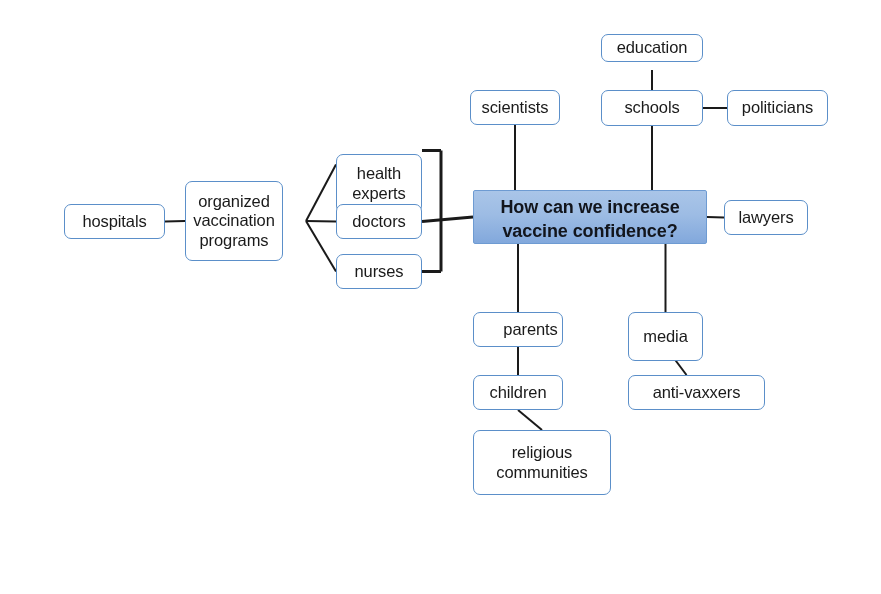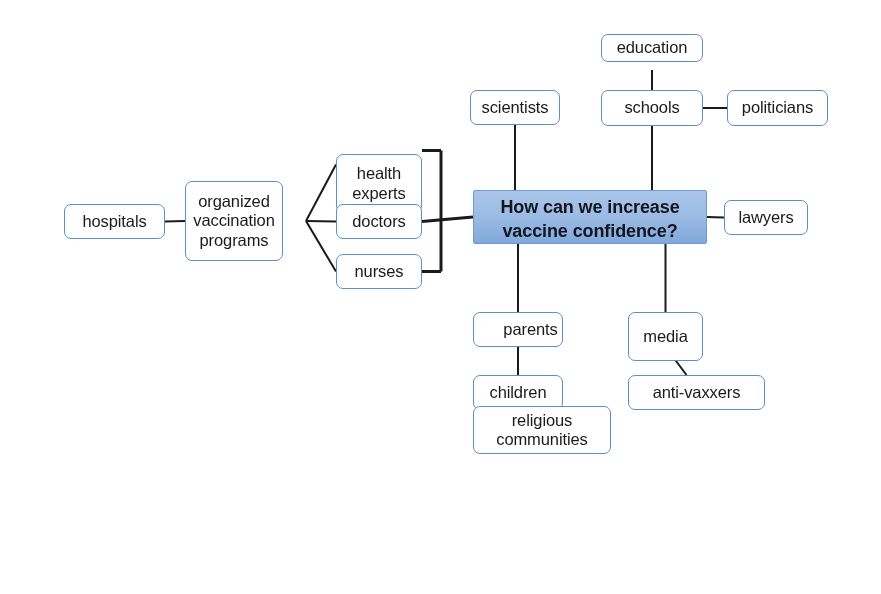--- a/index.html
+++ b/index.html
@@ -118,21 +118,21 @@
       </div>
       <div class="node" style="left: 724px; top: 200px; width: 84px; height: 35px;">
         <span class="node-label">lawyers</span>
       </div>
       <div class="node" style="left: 473px; top: 312px; width: 90px; height: 35px; padding-left: 25px;">
         <span class="node-label">parents</span>
       </div>
       <div class="node" style="left: 473px; top: 375px; width: 90px; height: 35px;">
         <span class="node-label">children</span>
       </div>
-      <div class="node" style="left: 473px; top: 406px; width: 138px; height: 48px;">
+      <div class="node" style="left: 473px; top: 430px; width: 138px; height: 65px;">
         <span class="node-label">religious
 communities</span>
       </div>
       <div class="node" style="left: 628px; top: 312px; width: 75px; height: 49px;">
         <span class="node-label">media</span>
       </div>
       <div class="node" style="left: 628px; top: 375px; width: 137px; height: 35px;">
         <span class="node-label">anti-vaxxers</span>
       </div>
     </div>

